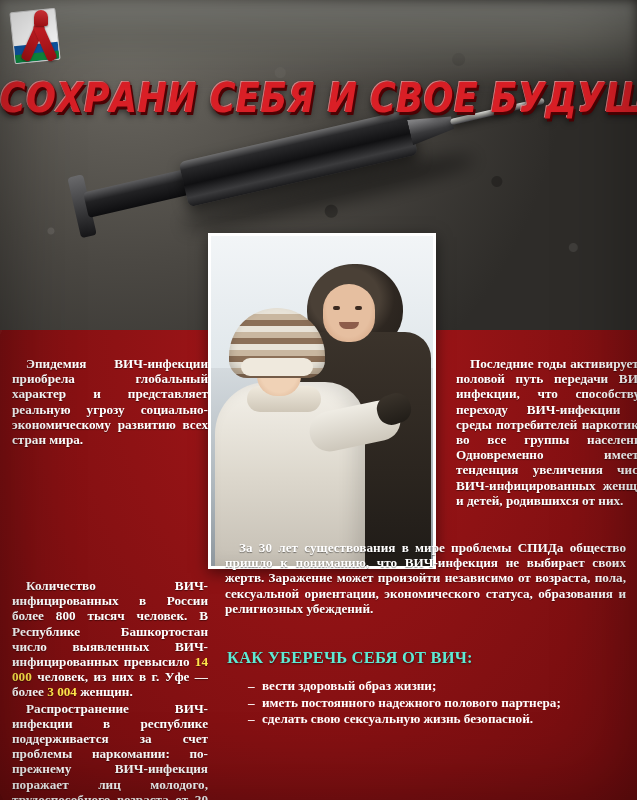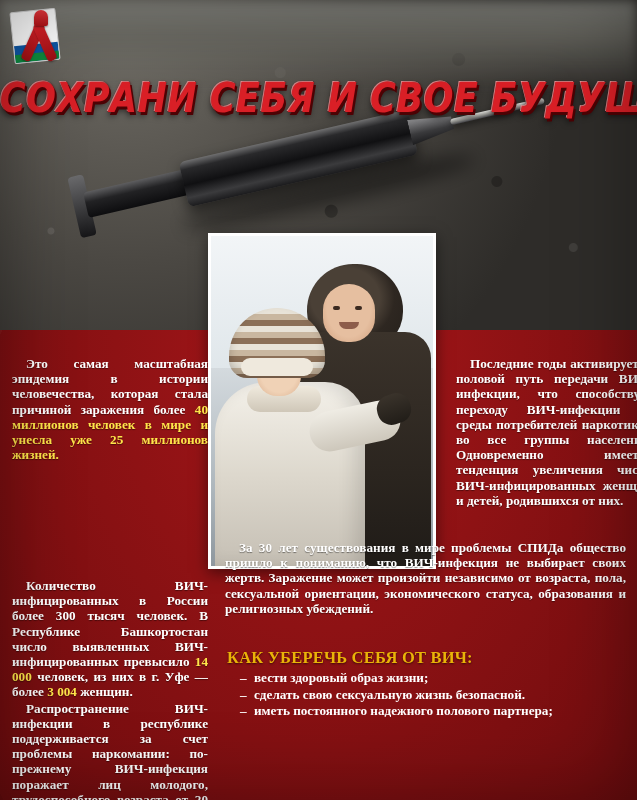--- a/index.html
+++ b/index.html
@@ -305,38 +305,38 @@
     left: 12px; top: 578px; width: 196px;
   }
   .col-right-2 {
     left: 225px; top: 540px; width: 401px;
   }
   .yellow { color: #ffe54a; }
   .heading-yellow {
     position: absolute;
     left: 227px; top: 648px;
     width: 401px;
-    color: #eab308;
+    color: #5eead4;
     font-family: "Liberation Serif", serif;
     font-weight: bold;
     font-size: 16.5px;
     letter-spacing: .2px;
     text-shadow: 0 1px 2px rgba(0,0,0,.55);
   }
   .bullets {
     position: absolute;
     left: 240px; top: 670px;
     width: 390px;
     color: #ffffff;
     font-family: "Liberation Serif", serif;
     font-weight: bold;
     font-size: 13.2px;
     line-height: 15.6px;
     list-style: none;
-    margin: 0; padding: 0;
+    margin: 8px; padding: 0;
   }
   .bullets li { position: relative; padding-left: 14px; margin-bottom: 1px; }
   .bullets li::before {
     content: "–";
     position: absolute; left: 0; top: 0;
   }
   .vignette {
     position: absolute;
     inset: 0;
     pointer-events: none;
@@ -387,44 +387,43 @@
     <div class="cp-mansmile"></div>
     <div class="cp-womanbody"></div>
     <div class="cp-scarf"></div>
     <div class="cp-womanface"></div>
     <div class="cp-hat"></div>
     <div class="cp-arm"></div>
     <div class="cp-glove"></div>
   </div>
 
   <div class="col col-left">
-    <p><span>Это самая масштабная эпидемия в истории человечества, которая стала причиной заражения более</span>
-      <span class="yellow">40 миллионов человек в мире и унесла уже 25 миллионов жизней.</span></p>
+    <p>Эпидемия ВИЧ-инфекции приобрела глобальный характер и представляет реальную угрозу социально-экономическому развитию всех стран мира.</p>
   </div>
 
   <div class="col col-bottom">
-    <p><span>Количество ВИЧ-инфицированных в России более 300 тысяч человек. В Республике Башкортостан число выявленных ВИЧ-инфицированных превысило</span>
+    <p><span>Количество ВИЧ-инфицированных в России более 800 тысяч человек. В Республике Башкортостан число выявленных ВИЧ-инфицированных превысило</span>
       <span class="yellow">14 000</span>
       <span>человек, из них в г. Уфе — более</span>
       <span class="yellow">3 004</span>
       <span>женщин.</span></p>
     <p><span>Распространение ВИЧ-инфекции в республике поддерживается за счет проблемы наркомании: по-прежнему ВИЧ-инфекция поражает лиц молодого, трудоспособного возраста от 20 до 40 лет,</span>
       
       </p>
   </div>
 
   <div class="col col-right">
     <p>Последние годы активируется половой путь передачи ВИЧ-инфекции, что способствует переходу ВИЧ-инфекции из среды потребителей наркотиков во все группы населения. Одновременно имеется тенденция увеличения числа ВИЧ-инфицированных женщин и детей, родившихся от них.</p>
   </div>
 
   <div class="col col-right-2">
     <p>За 30 лет существования в мире проблемы СПИДа общество пришло к пониманию, что ВИЧ-инфекция не выбирает своих жертв. Заражение может произойти независимо от возраста, пола, сексуальной ориентации, экономического статуса, образования и религиозных убеждений.</p>
   </div>
 
   <div class="heading-yellow">КАК УБЕРЕЧЬ СЕБЯ ОТ ВИЧ:</div>
   <ul class="bullets">
     <li>вести здоровый образ жизни;</li>
+    <li>иметь постоянного надежного полового партнера;</li>
     <li>сделать свою сексуальную жизнь безопасной.</li>
-    <li>иметь постоянного надежного полового партнера;</li>
   </ul>
 
   <div class="vignette"></div>
 </div>
 
 </body></html>

